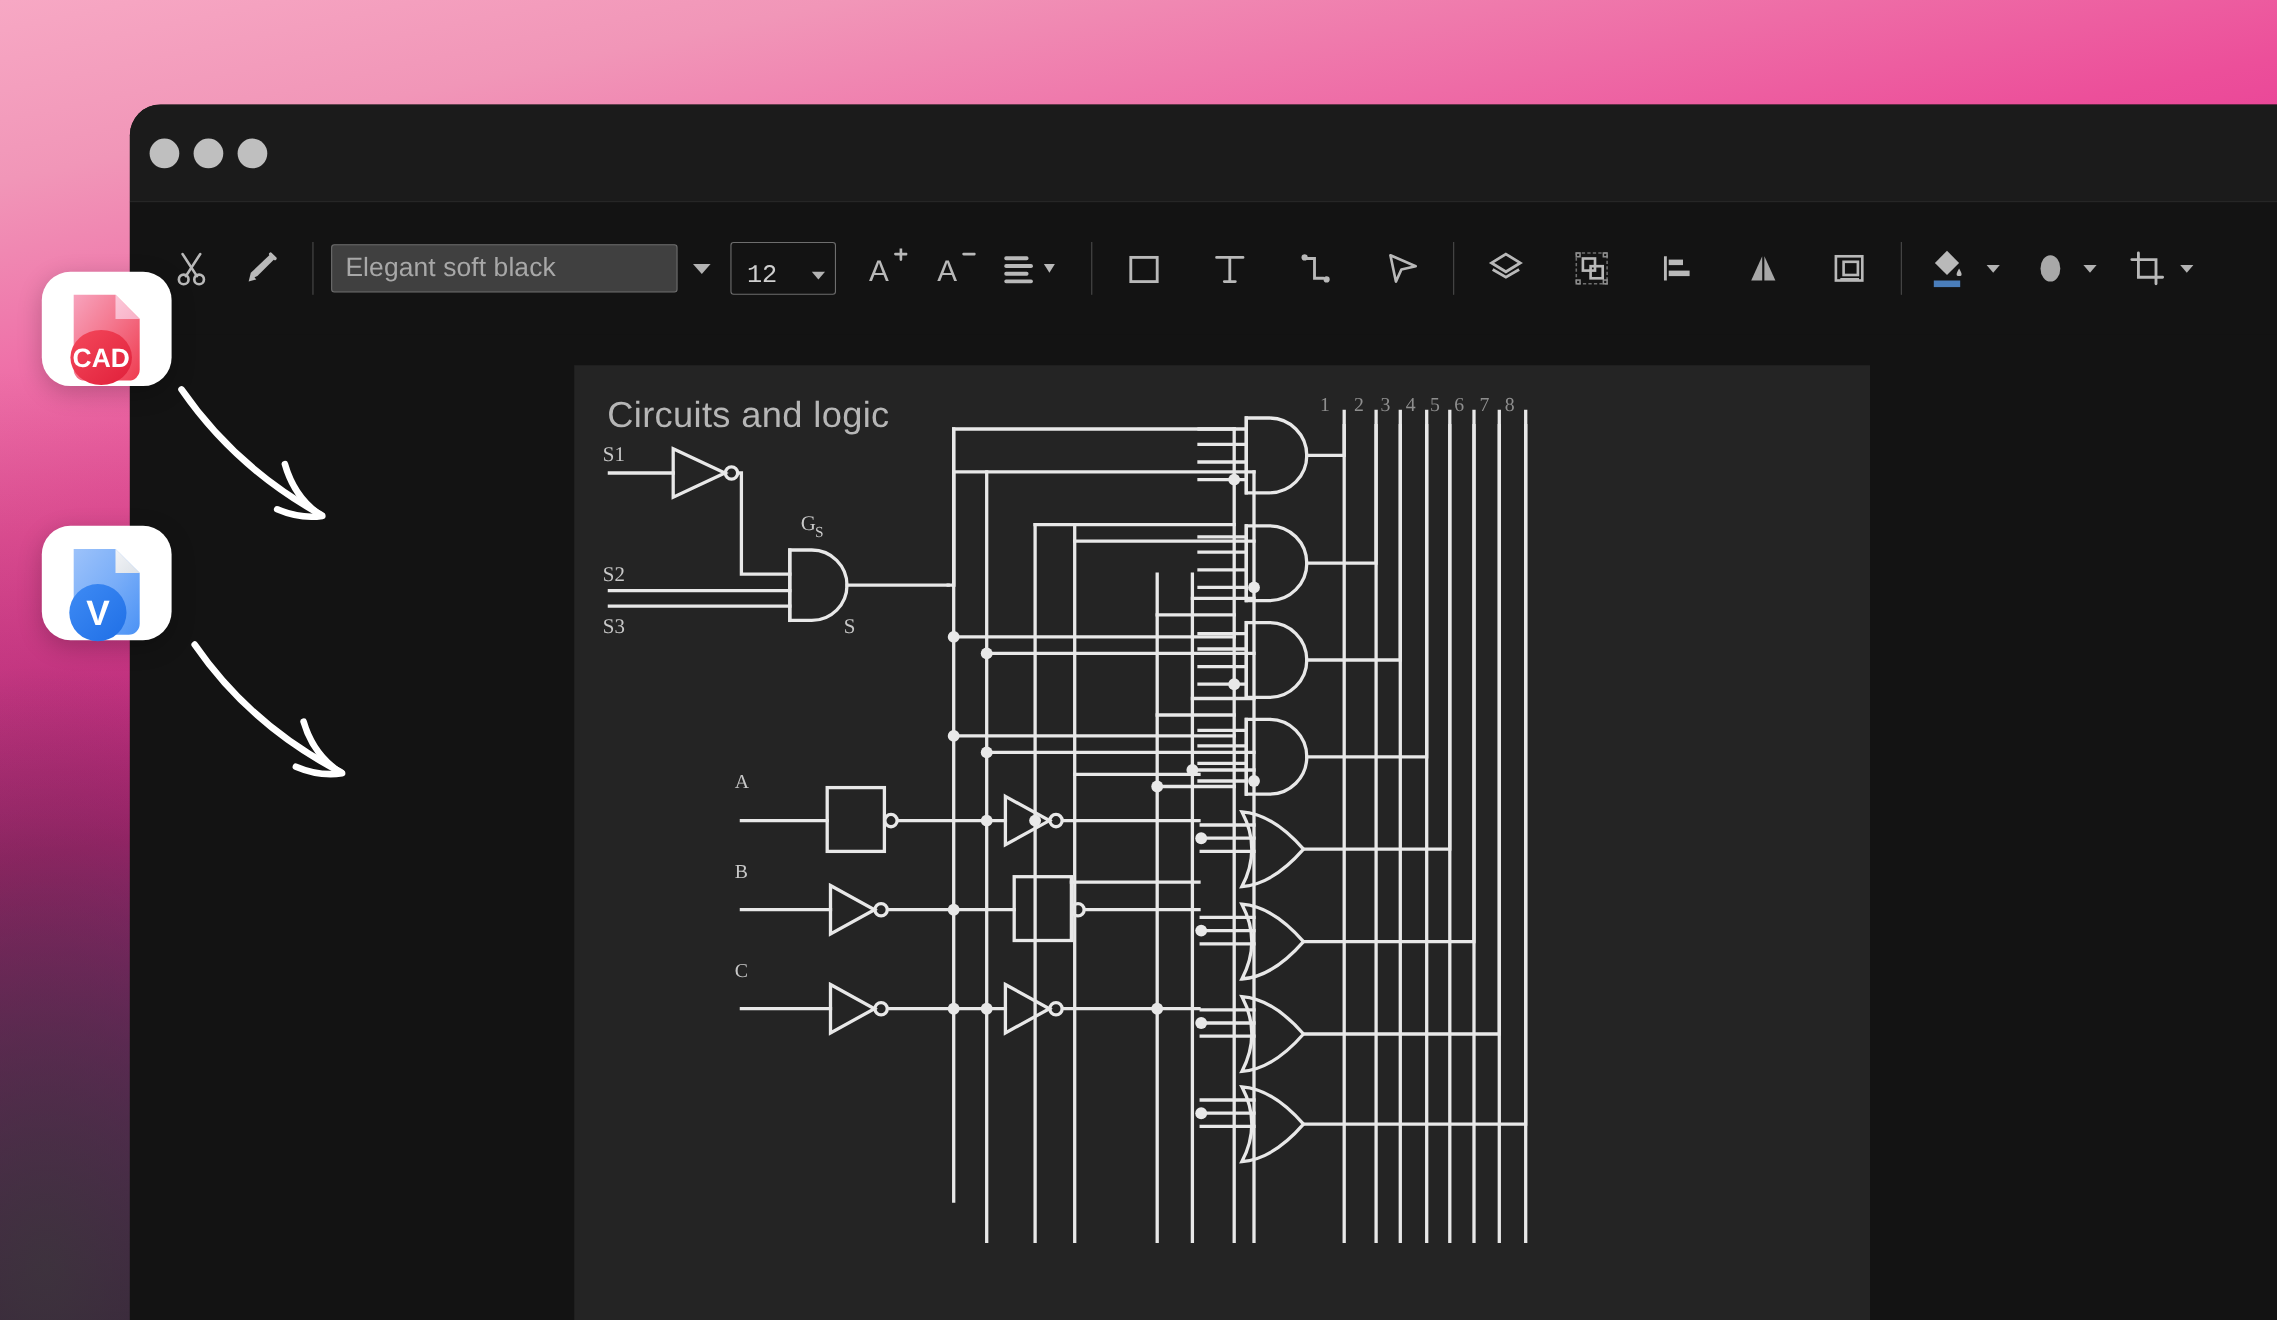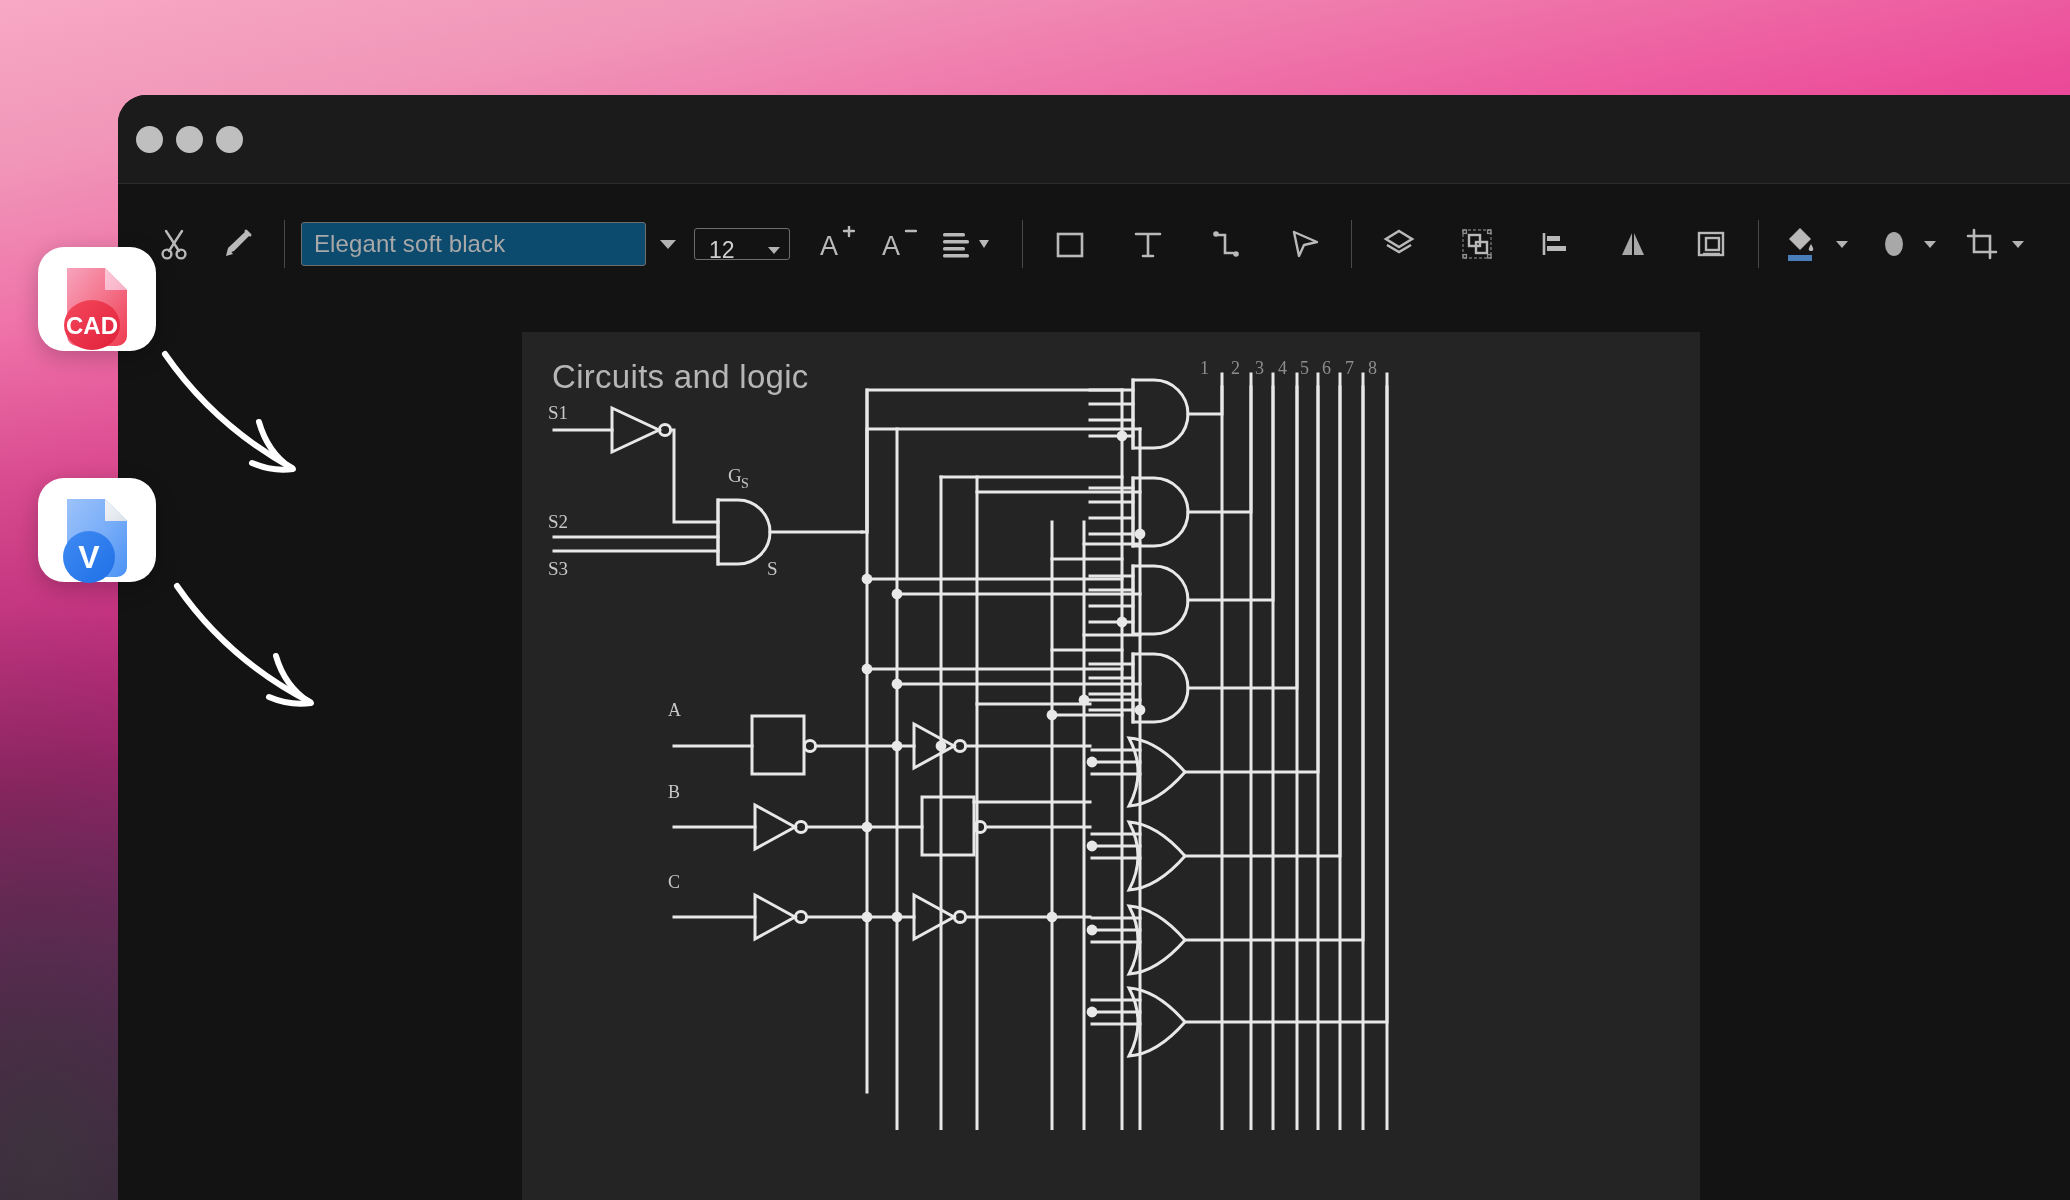--- a/index.html
+++ b/index.html
@@ -98,24 +98,24 @@
     width: 1px; height: 48px;
     background: #4a4a4a;
     margin: 0 16px;
     flex: 0 0 auto;
   }
   .tb-gap { width: 16px; flex: 0 0 auto; }
 
   
   #font-field {
     position: relative;
-    width: 345px; height: 44px;
+    width: 315px; height: 44px;
     border: 1px solid #6e6e6e;
     border-radius: 3px;
-    background: #0c4a6e;
+    background: #404040;
     display: flex;
     align-items: center;
     padding: 0 12px;
     flex: 0 0 auto;
   }
   #font-field .val {
     font-size: 24px;
     color: #a8a8a8;
     letter-spacing: 0.1px;
     white-space: nowrap;
@@ -131,29 +131,30 @@
     border-left: 6px solid transparent;
     border-right: 6px solid transparent;
     border-top: 7px solid #b3b3b3;
   }
   #font-caret {
     width: 44px; height: 44px;
     display: flex; align-items: center; justify-content: center;
     flex: 0 0 auto;
   }
   #size-field {
-    width: 96px; height: 32px;
+    width: 96px; height: 48px;
     border: 1px solid #6e6e6e;
     border-radius: 3px;
     display: flex;
     align-items: center;
     justify-content: space-between;
     padding: 12px 9px 0 14px;
     flex: 0 0 auto;
     margin-left: 4px;
+    font-family: Liberation Mono, monospace;
   }
   #size-field .val { font-size: 23px; color: #cfcfcf; }
 
   
   #canvas {
     position: absolute;
     left: 404px;
     top: 237px;
     width: 1178px;
     height: 1004px;

